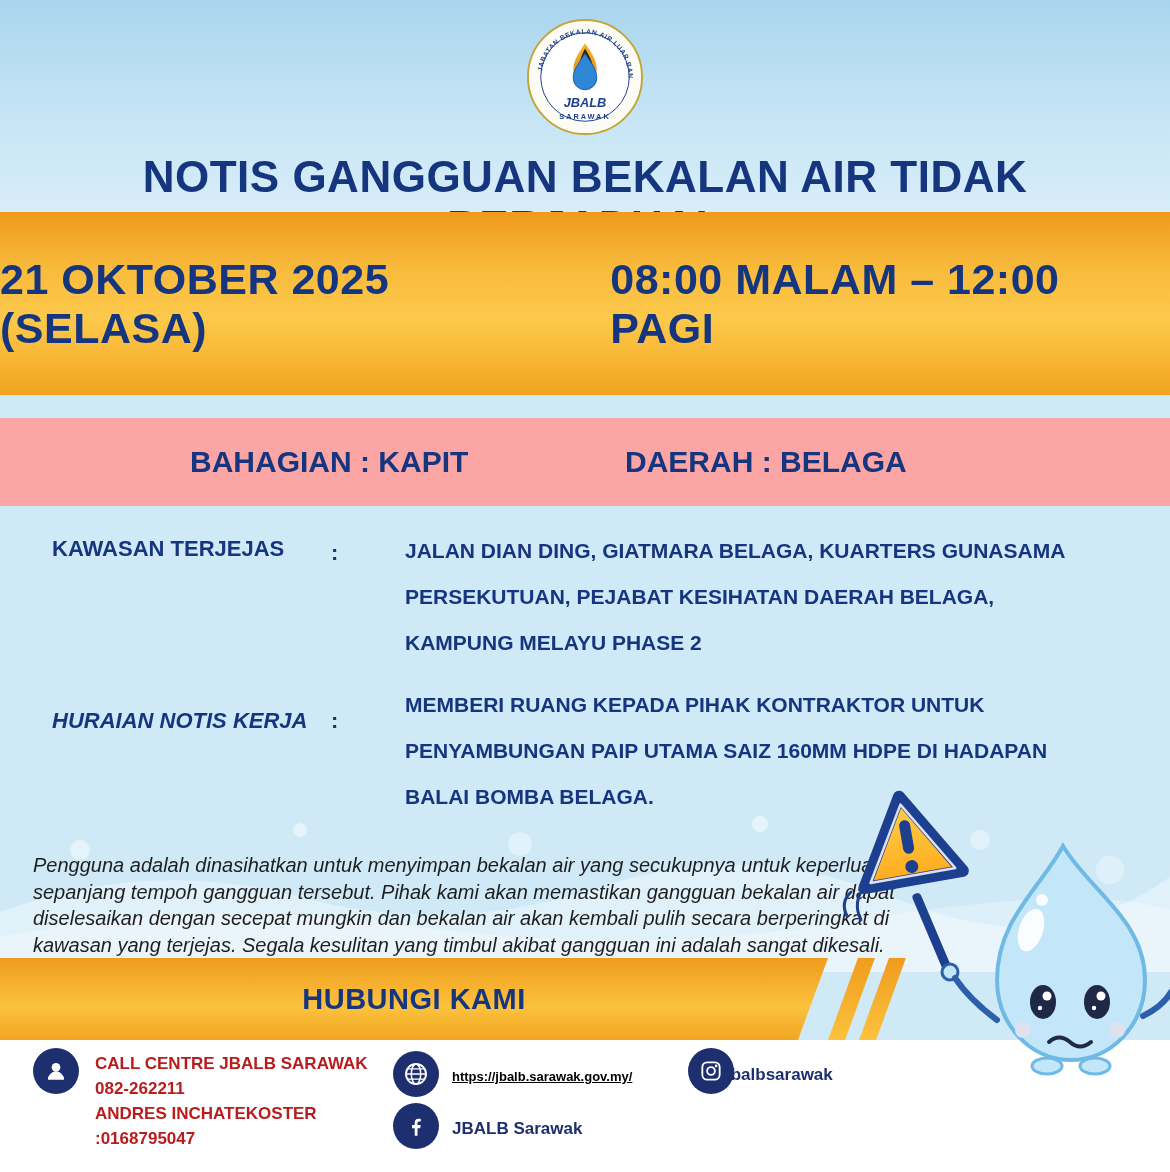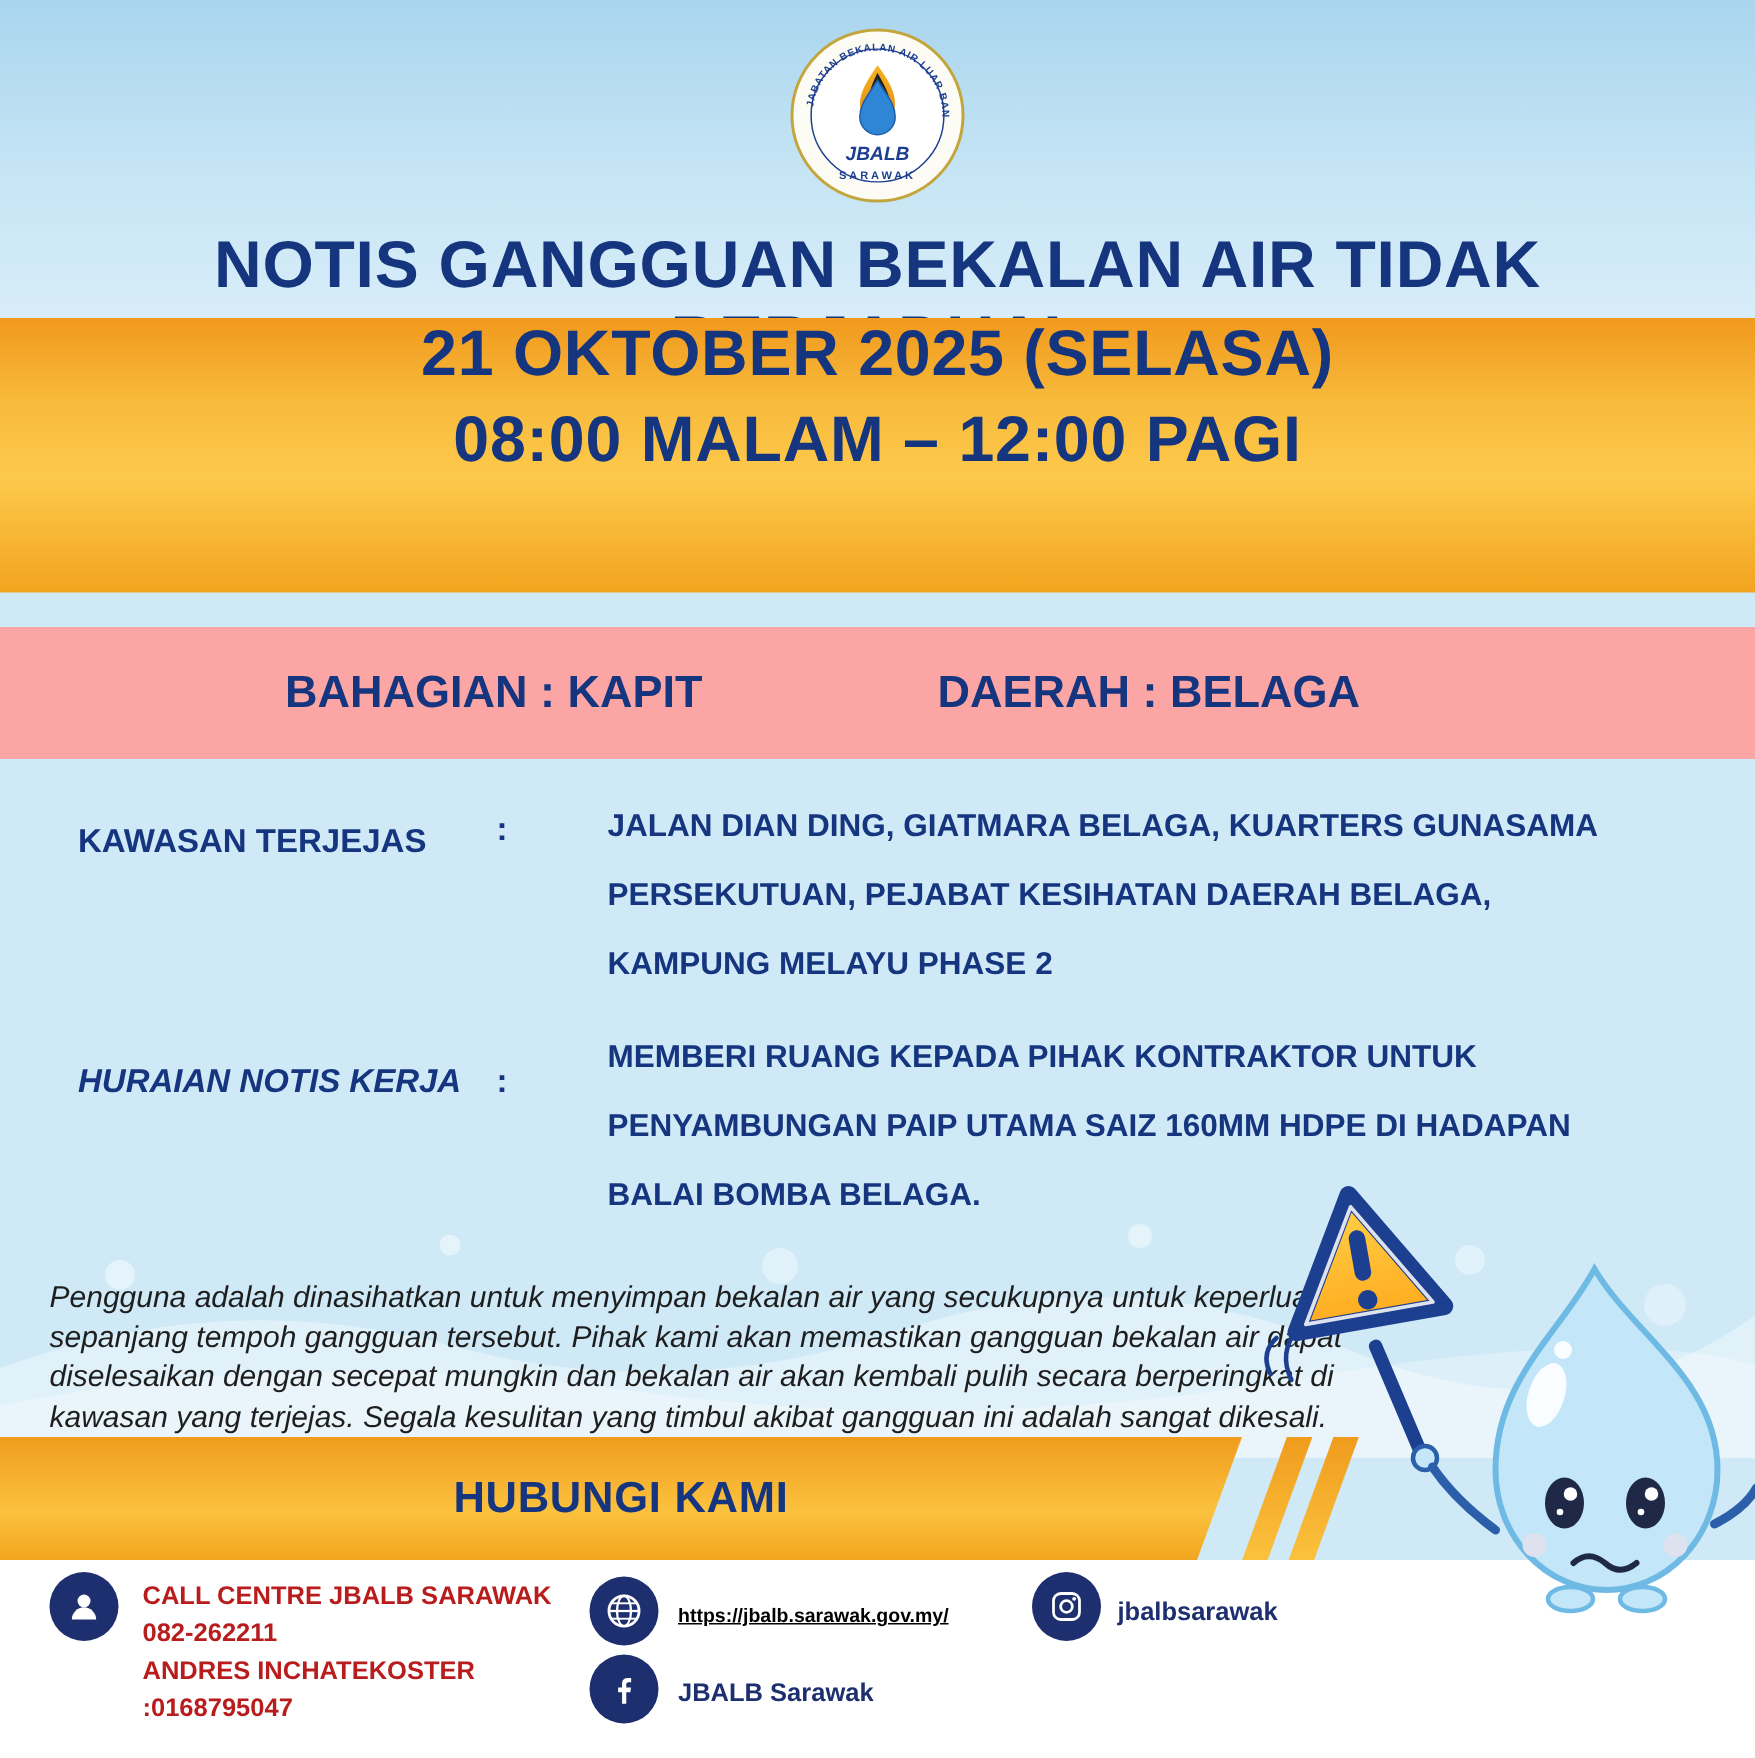--- a/index.html
+++ b/index.html
@@ -6,21 +6,21 @@
   body{background:#dcdcdc;font-family:"Liberation Sans",sans-serif;}
   svg text{font-family:"Liberation Sans",sans-serif;}
   .poster{position:relative;width:1170px;height:1172px;margin:0 auto;background:#cfe9f7;overflow:hidden;}
   .hdr{position:absolute;left:0;top:0;width:100%;height:212px;
        background:linear-gradient(180deg,#a9d5ee 0%,#c6e5f5 55%,#d8edf9 100%);}
   .logo{position:absolute;left:50%;top:18px;transform:translateX(-50%);}
   .title{position:absolute;left:0;top:152px;width:100%;text-align:center;
          font-size:44px;font-weight:bold;color:#16357f;letter-spacing:.5px;}
   .band-date{position:absolute;left:0;top:212px;width:100%;height:183px;
          background:linear-gradient(180deg,#f0991d 0%,#f8ba3b 30%,#fdc94b 58%,#f2a41f 100%);
-         display:flex;flex-direction:column;align-items:center;gap:8px;}
+         display:flex;flex-direction:row;align-items:center;justify-content:center;gap:8px;}
   .band-date .sched-line{font-size:43px;font-weight:bold;color:#16357f;letter-spacing:.5px;}
   .band-region{position:absolute;left:0;top:418px;width:100%;height:88px;background:#fca5a5;}
   .band-region span{position:absolute;top:0;line-height:88px;font-size:30px;font-weight:bold;color:#16357f;}
   .bahagian{left:190px;}
   .daerah{left:625px;}
   .detail-label{position:absolute;left:52px;font-size:22px;font-weight:bold;color:#16357f;}
   .detail-colon{position:absolute;left:331px;font-size:22px;font-weight:bold;color:#16357f;}
   .detail-value{position:absolute;left:405px;width:660px;font-size:21px;font-weight:bold;
                 color:#16357f;line-height:46px;}
   .splash{position:absolute;left:0;top:792px;pointer-events:none;}
@@ -77,21 +77,21 @@
   <div class="band-date">
     <div class="sched-line">21 OKTOBER 2025 (SELASA)</div>
     <div class="sched-line">08:00 MALAM – 12:00 PAGI</div>
   </div>
 
   <div class="band-region">
     <span class="bahagian">BAHAGIAN : KAPIT</span>
     <span class="daerah">DAERAH : BELAGA</span>
   </div>
 
-  <div class="detail-label" style="top:548px;">KAWASAN TERJEJAS</div>
+  <div class="detail-label" style="top:536px;">KAWASAN TERJEJAS</div>
   <div class="detail-colon" style="top:540px;">:</div>
   <div class="detail-value" style="top:528px;">JALAN DIAN DING, GIATMARA BELAGA, KUARTERS GUNASAMA PERSEKUTUAN, PEJABAT KESIHATAN DAERAH BELAGA, KAMPUNG MELAYU PHASE 2</div>
 
   <div class="detail-label" style="top:708px;font-style:italic;">HURAIAN NOTIS KERJA</div>
   <div class="detail-colon" style="top:708px;">:</div>
   <div class="detail-value" style="top:682px;">MEMBERI RUANG KEPADA PIHAK KONTRAKTOR UNTUK PENYAMBUNGAN PAIP UTAMA SAIZ 160MM HDPE DI HADAPAN BALAI BOMBA BELAGA.</div>
 
   <svg class="splash" width="1170" height="180" viewBox="0 0 1170 180">
     <path d="M0 120 Q 150 65 300 105 T 600 95 T 900 108 T 1170 85 L 1170 180 L 0 180 Z" fill="#ffffff" opacity="0.38"></path>
     <path d="M0 145 Q 200 105 420 135 T 860 128 T 1170 118 L 1170 180 L 0 180 Z" fill="#ffffff" opacity="0.3"></path>
@@ -144,21 +144,21 @@
   </span>
   <span class="c-text handle" style="left:452px;top:1116px;">JBALB Sarawak</span>
 
   <span class="icon-circle" style="left:688px;top:1048px;">
     <svg viewBox="0 0 24 24" width="26" height="26">
       <rect x="4" y="4" width="16" height="16" rx="4.5" fill="none" stroke="#ffffff" stroke-width="1.7"></rect>
       <circle cx="12" cy="12" r="3.6" fill="none" stroke="#ffffff" stroke-width="1.7"></circle>
       <circle cx="16.7" cy="7.3" r="1.2" fill="#ffffff"></circle>
     </svg>
   </span>
-  <span class="c-text handle" style="left:745px;top:1062px;">jbalbsarawak</span>
+  <span class="c-text handle" style="left:726px;top:1062px;">jbalbsarawak</span>
 
   <svg class="mascot" width="340" height="392" viewBox="0 0 340 392">
     <defs>
       <linearGradient id="triGrad" x1="0" y1="0" x2="0" y2="1">
         <stop offset="0" stop-color="#ffd24a"></stop>
           <stop offset="1" stop-color="#ffab1f"></stop>
       </linearGradient>
     </defs>
 
     <path d="M16 112 q-11 10 -4 24" stroke="#1d3f8f" stroke-width="3" fill="none" stroke-linecap="round"></path>

